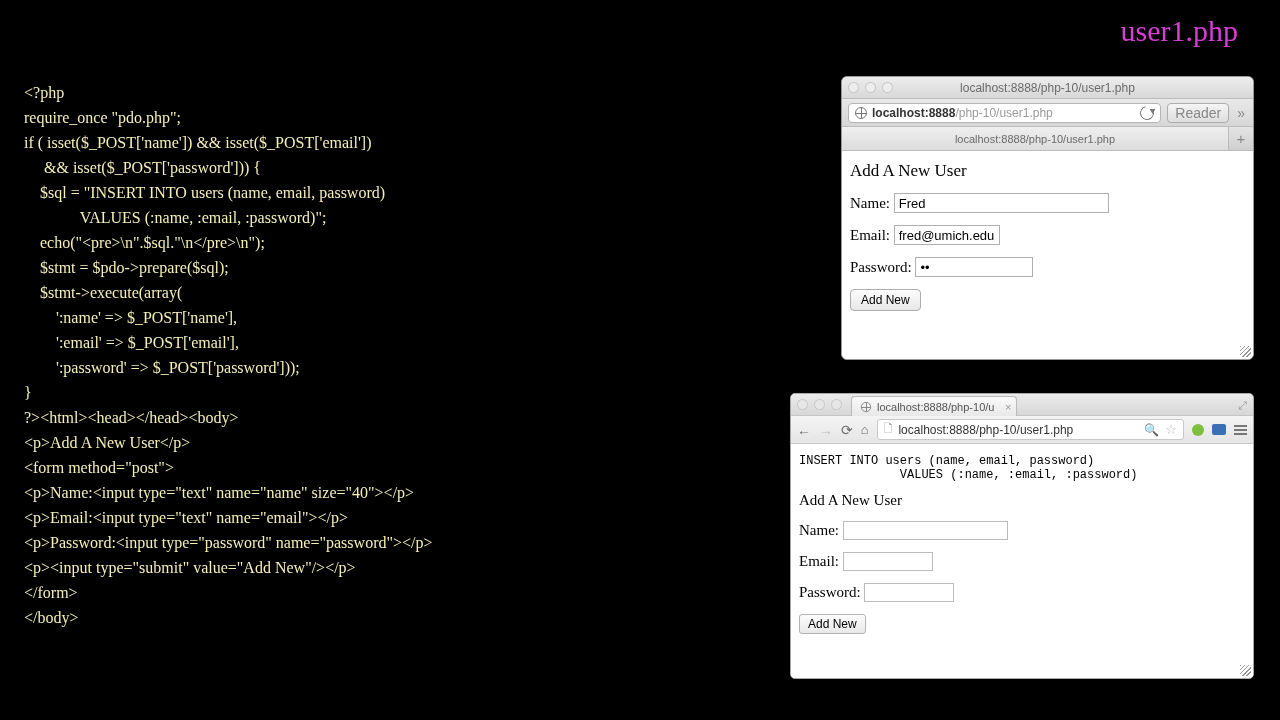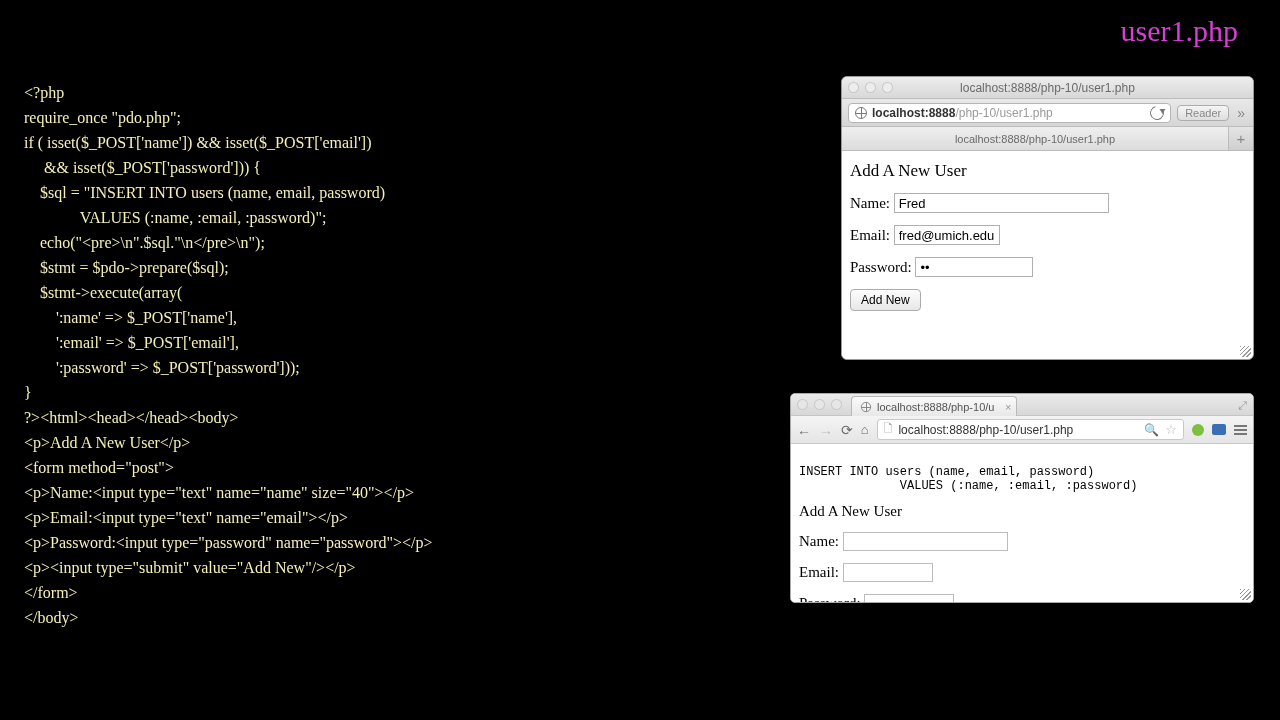--- a/index.html
+++ b/index.html
@@ -67,41 +67,41 @@
   }
   .safari .urlfield {
     flex:1; height:20px; background:#fff; border:1px solid #b5b5b5; border-radius:4px;
     display:flex; align-items:center; padding:0 6px; gap:5px; font-size:12px;
   }
   .globe { width:12px; height:12px; border:1px solid #777; border-radius:50%; position:relative; }
   .globe::before { content:""; position:absolute; left:5px; top:0; width:1px; height:100%; background:#777; }
   .globe::after { content:""; position:absolute; top:5px; left:0; height:1px; width:100%; background:#777; }
   .reload { width:14px; height:14px; border:1.5px solid #777; border-radius:50%; border-top-color:transparent; position:relative; transform:rotate(30deg);}
   .reload::after { content:""; position:absolute; top:-2px; right:-1px; width:0; height:0; border-left:3px solid transparent; border-right:3px solid transparent; border-bottom:5px solid #777; transform:rotate(30deg);}
-  .reader-btn { background:linear-gradient(#f5f5f5,#dedede); border:1px solid #adadad; border-radius:4px; padding:1px 7px; color:#888; font-size:11px; }
+  .reader-btn { background:linear-gradient(#f5f5f5,#dedede); border:1px solid #adadad; border-radius:4px; padding:1px 7px; color:#888; font-size:14px; }
   .chev2 { color:#888; font-size:14px; padding:0 2px; }
   .safari .tabbar { height:24px; background:linear-gradient(#e4e4e4,#cfcfcf); border-bottom:1px solid #bcbcbc; display:flex; }
   .safari .tab { flex:1; display:flex; align-items:center; justify-content:center; font-size:11px; color:#6a6a6a; border-right:1px solid #bcbcbc; background:linear-gradient(#efefef,#dcdcdc); }
   .safari .newtab { width:24px; display:flex; align-items:center; justify-content:center; color:#888; font-size:15px; }
   .safari .content {
     background:#fff; height:calc(100% - 74px); padding:8px 8px;
     font-family:"Times New Roman", serif; font-size:15px; color:#000;
   }
   .safari .content p { margin:6px 0 12px; }
   .safari input[type=text], .safari input[type=password] {
     border:1px solid #b0b0b0; height:20px; padding:0 4px; font-size:13px; font-family:Arial,sans-serif;
   }
   .safari .btn { display:inline-block; background:linear-gradient(#fdfdfd,#e7e7e7); border:1px solid #acacac; border-radius:4px; padding:3px 10px; font-size:12px; font-family:"Lucida Grande",Arial,sans-serif;}
   .resize-grip { position:absolute; right:2px; bottom:2px; width:11px; height:11px;
     background: repeating-linear-gradient(135deg,#999 0,#999 1px,transparent 1px,transparent 3px); }
 
   
   .chrome {
     position:absolute;
-    top:393px; left:790px; width:464px; height:210px;
+    top:393px; left:790px; width:464px; height:286px;
     background:#f6f6f6; border:1px solid #a9a9a9; border-radius:5px;
     box-shadow:0 2px 10px rgba(0,0,0,0.5);
     overflow:hidden;
     font-family:"Lucida Grande", Helvetica, Arial, sans-serif; font-size:12px;
   }
   .chrome .titlebar { height:22px; background:linear-gradient(#ebebeb,#d7d7d7); display:flex; align-items:center; padding:0 6px; position:relative; border-bottom:1px solid #c5c5c5;}
   .chrome .tl { background:#e6e6e6; border:1px solid rgba(0,0,0,0.12);}
   .chrome .tab {
     position:absolute; left:60px; top:2px; height:20px; padding:0 22px 0 8px;
     background:linear-gradient(#fafafa,#e8e8e8); border:1px solid #b9b9b9; border-bottom:none;
@@ -121,21 +121,21 @@
   .chrome .urlfield .doc { color:#888; font-size:11px; }
   .star { color:#bbb; font-size:13px; }
   .ext1 { width:12px; height:12px; background:#7fbf3f; border-radius:50%; }
   .ext2 { width:14px; height:11px; background:#3b6fb5; border-radius:2px; }
   .menu3 { display:flex; flex-direction:column; gap:2px; }
   .menu3 span { width:13px; height:2px; background:#777; }
   .chrome .content {
     background:#fff; height:calc(100% - 50px); padding:6px 8px;
     font-family:"Times New Roman", serif; color:#000;
   }
-  .chrome pre { font-family:"Courier New", monospace; font-size:12px; margin:15px 0 10px; white-space:pre; color:#000; }
+  .chrome pre { font-family:"Courier New", monospace; font-size:12px; margin:4px 0 10px; white-space:pre; color:#000; }
   .chrome .content p { margin:4px 0 12px; font-size:15px; }
   .chrome input[type=text], .chrome input[type=password] {
     border:1px solid #bcbcbc; height:19px; padding:0 3px; font-size:12px;
   }
   .chrome .btn { display:inline-block; background:linear-gradient(#fdfdfd,#e8e8e8); border:1px solid #b3b3b3; border-radius:3px; padding:2px 8px; font-size:12px; font-family:"Lucida Grande",Arial,sans-serif;}
   .dim { color:#9a9a9a; }
 </style>
 </head>
 <body>
 

